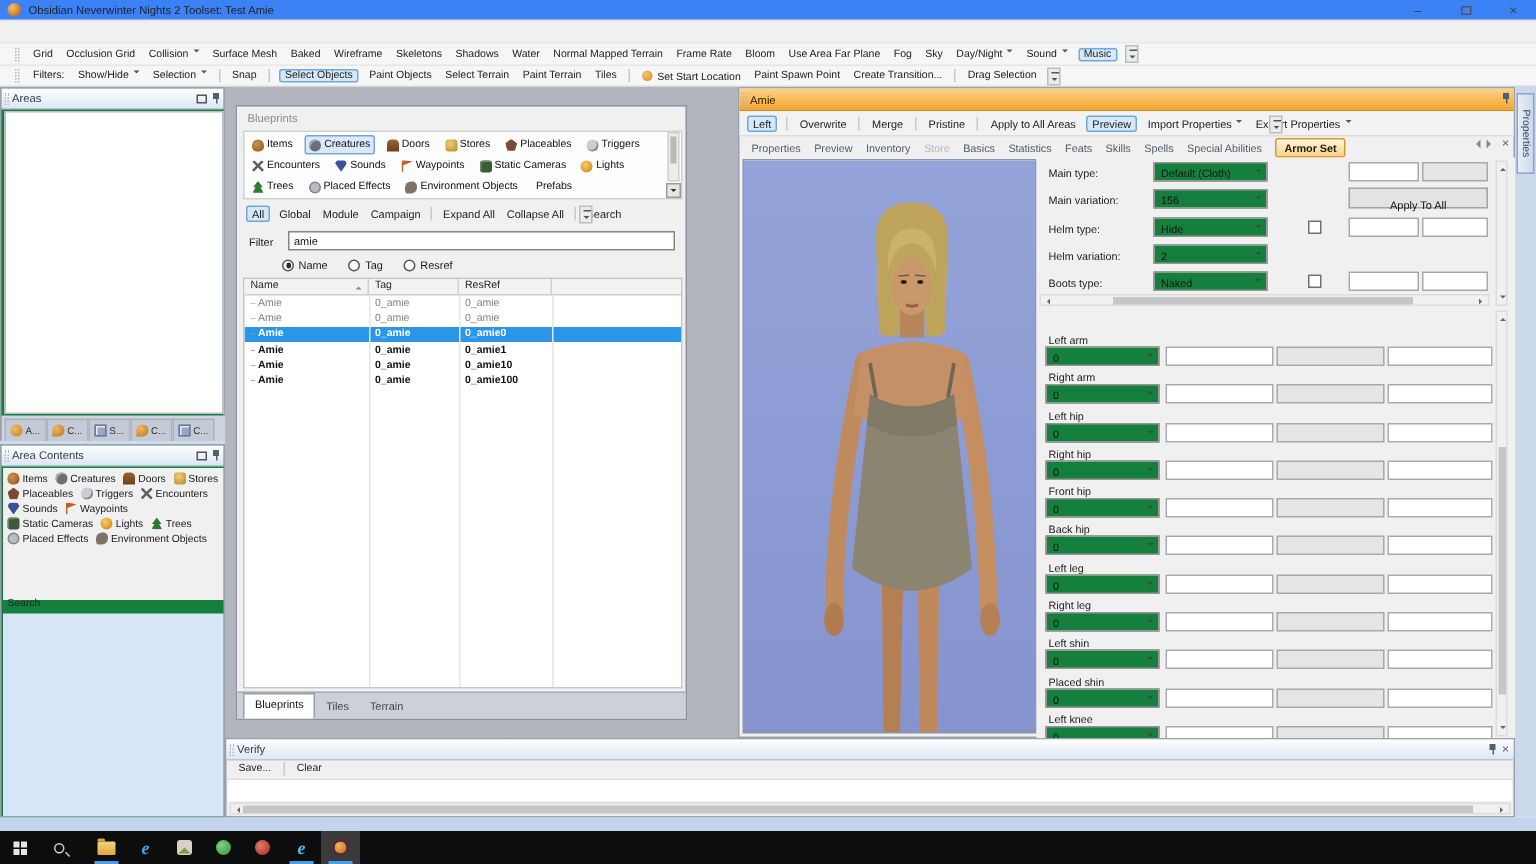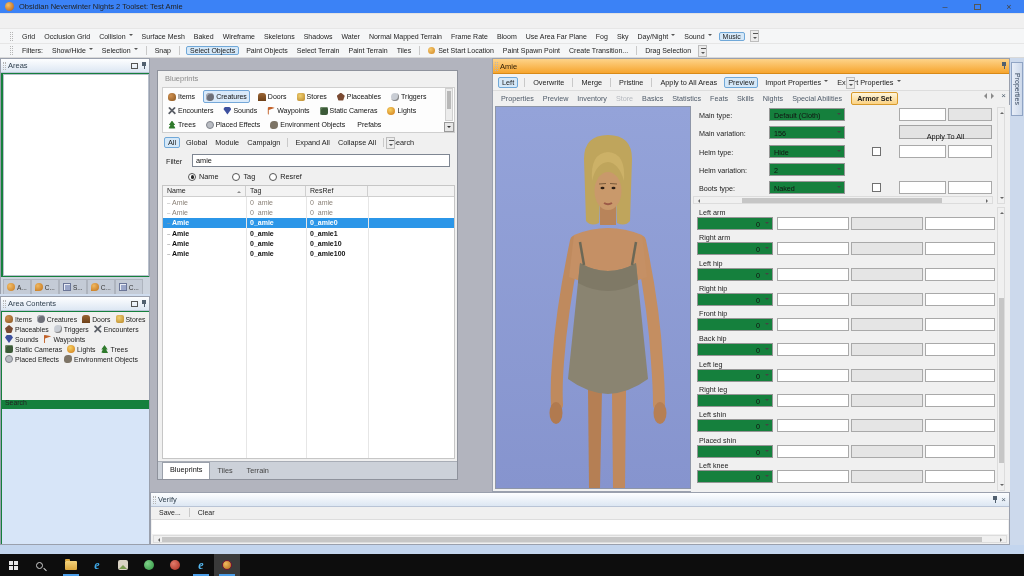--- a/index.html
+++ b/index.html
@@ -126,21 +126,21 @@
   .cb { position:absolute; width:9px; height:9px; background:#fff; border:1px solid #707070; }
   .btn { position:absolute; height:14px; background:#e3e3e3; border:1px solid #a3a3a3; font-size:7.3px; color:#111; text-align:center; padding-top:6px; }
   .hsb { position:absolute; height:8px; background:#f0f0f0; border:1px solid #dcdcdc; }
   .hsb .thumb { position:absolute; top:1px; height:5px; background:#c6c6c6; }
   .hsb .al { position:absolute; left:2px; top:2px; border:2.5px solid transparent; border-right-color:#666; }
   .hsb .ar { position:absolute; right:2px; top:2px; border:2.5px solid transparent; border-left-color:#666; }
   .vsb { position:absolute; width:8px; background:#f0f0f0; border:1px solid #dcdcdc; }
   .vsb .thumb { position:absolute; left:1px; width:5px; background:#c6c6c6; }
   .vsb .au { position:absolute; top:2px; left:1.5px; border:2.5px solid transparent; border-bottom-color:#666; }
   .vsb .ad { position:absolute; bottom:2px; left:1.5px; border:2.5px solid transparent; border-top-color:#666; }
-  .bp-list { position:absolute; left:0; top:102px; width:306px; height:286px; overflow:hidden;text-align:right; }
+  .bp-list { position:absolute; left:0; top:116px; width:306px; height:286px; overflow:hidden; }
   .part-row { position:relative; height:25.3px; }
   .part-row .flabel2 { position:absolute; left:8px; top:1px; font-size:7.2px; color:#222; }
   .props-strip { left:1010px; top:58px; width:14px; height:487px; background:#ccd9ec; }
   .props-tab { position:absolute; left:1px; top:4px; width:12px; height:54px; background:linear-gradient(90deg,#e8eef8,#ccd8ea); border:1px solid #90a4c4; display:flex; align-items:center; justify-content:center; }
   .props-tab span { writing-mode:vertical-rl; font-size:7px; color:#3a4a60; }
 
   
   .verify-panel { left:150px; top:492px; width:860px; height:53px; border:1px solid #9aa0ad; background:#f0f0f0; }
   .vf-toolbar { position:absolute; left:0; top:13px; width:858px; height:14px; border-bottom:1px solid #ddd; display:flex; align-items:center; gap:5px; padding-left:6px; }
   .vf-body { position:absolute; left:1px; top:27px; width:856px; height:14px; background:#fff; }
@@ -560,21 +560,21 @@
     <div class="cr-tabs">
 
     <span class="cr-tab">Properties</span>
         <span class="cr-tab">Preview</span>
         <span class="cr-tab">Inventory</span>
         <span class="cr-tab disabled">Store</span>
         <span class="cr-tab">Basics</span>
         <span class="cr-tab">Statistics</span>
         <span class="cr-tab">Feats</span>
         <span class="cr-tab">Skills</span>
-        <span class="cr-tab">Nights</span>
+        <span class="cr-tab">Spells</span>
         <span class="cr-tab">Special Abilities</span>
         <span class="cr-tab active">Armor Set</span>
       </div>
     <span class="tab-nav">
       <span class="tri-l"></span>
       <span class="tri-r"></span>
       <span class="xglyph">×</span>
     </span>
 
     <div class="preview3d">

